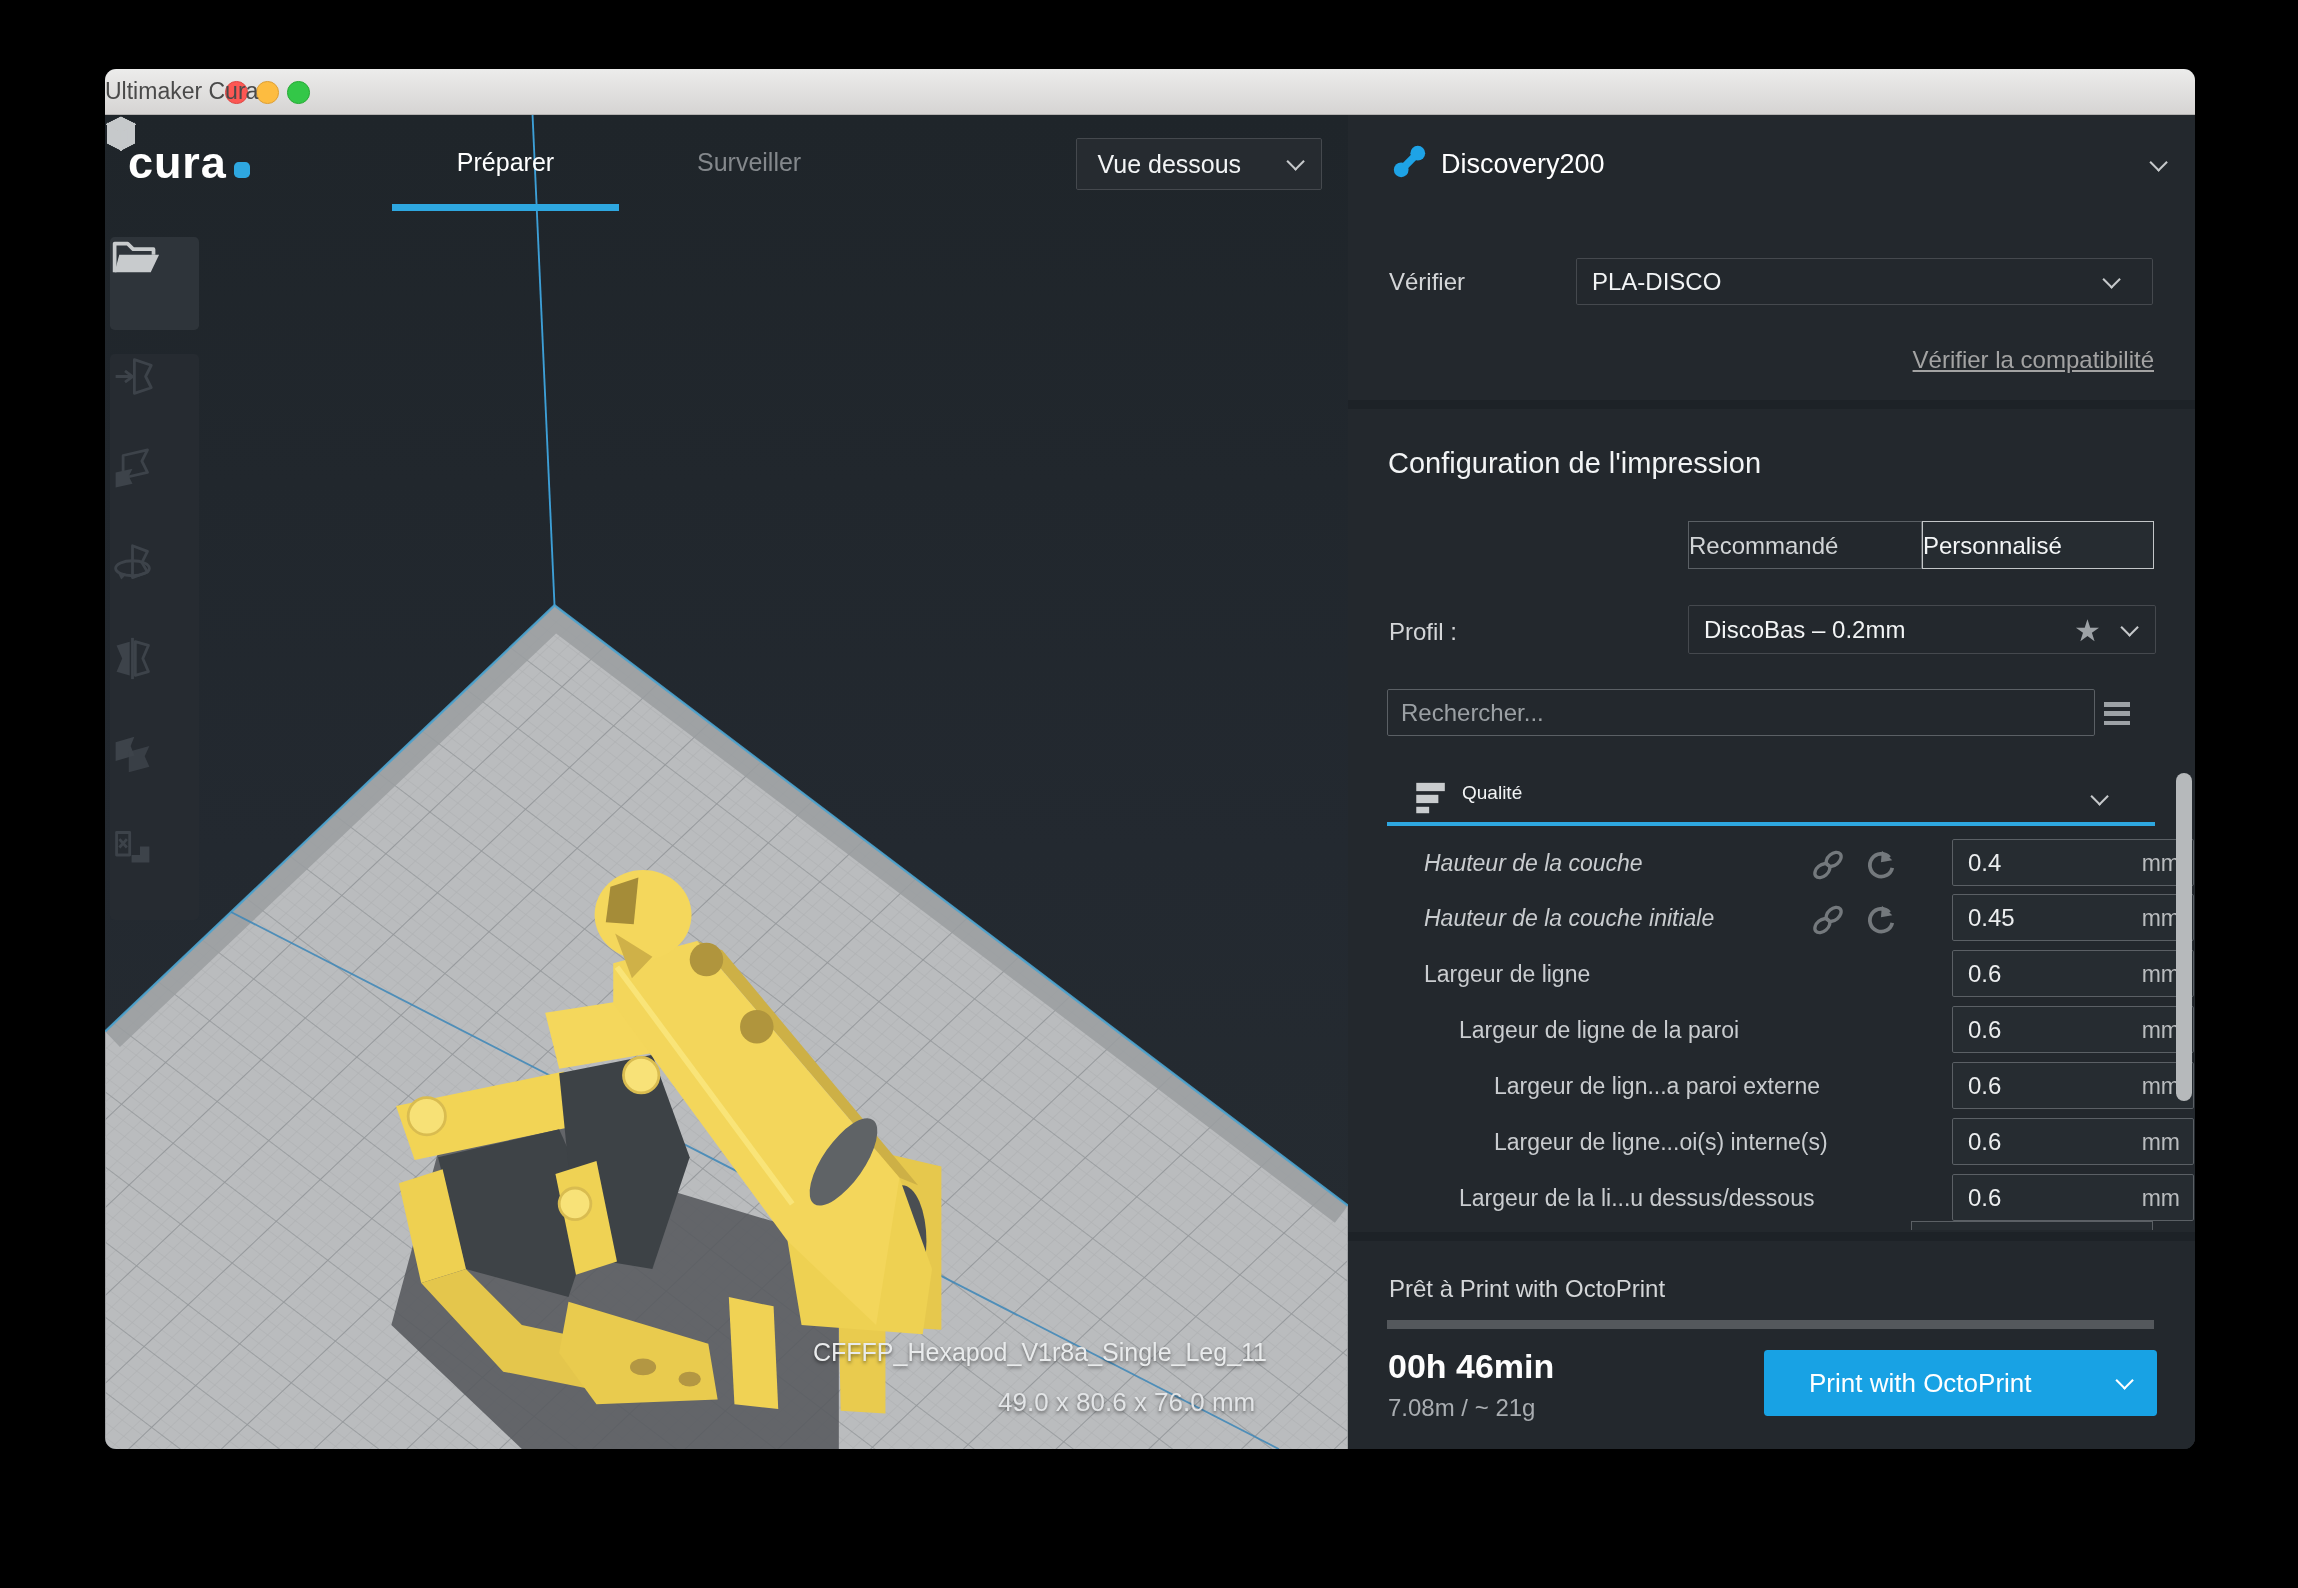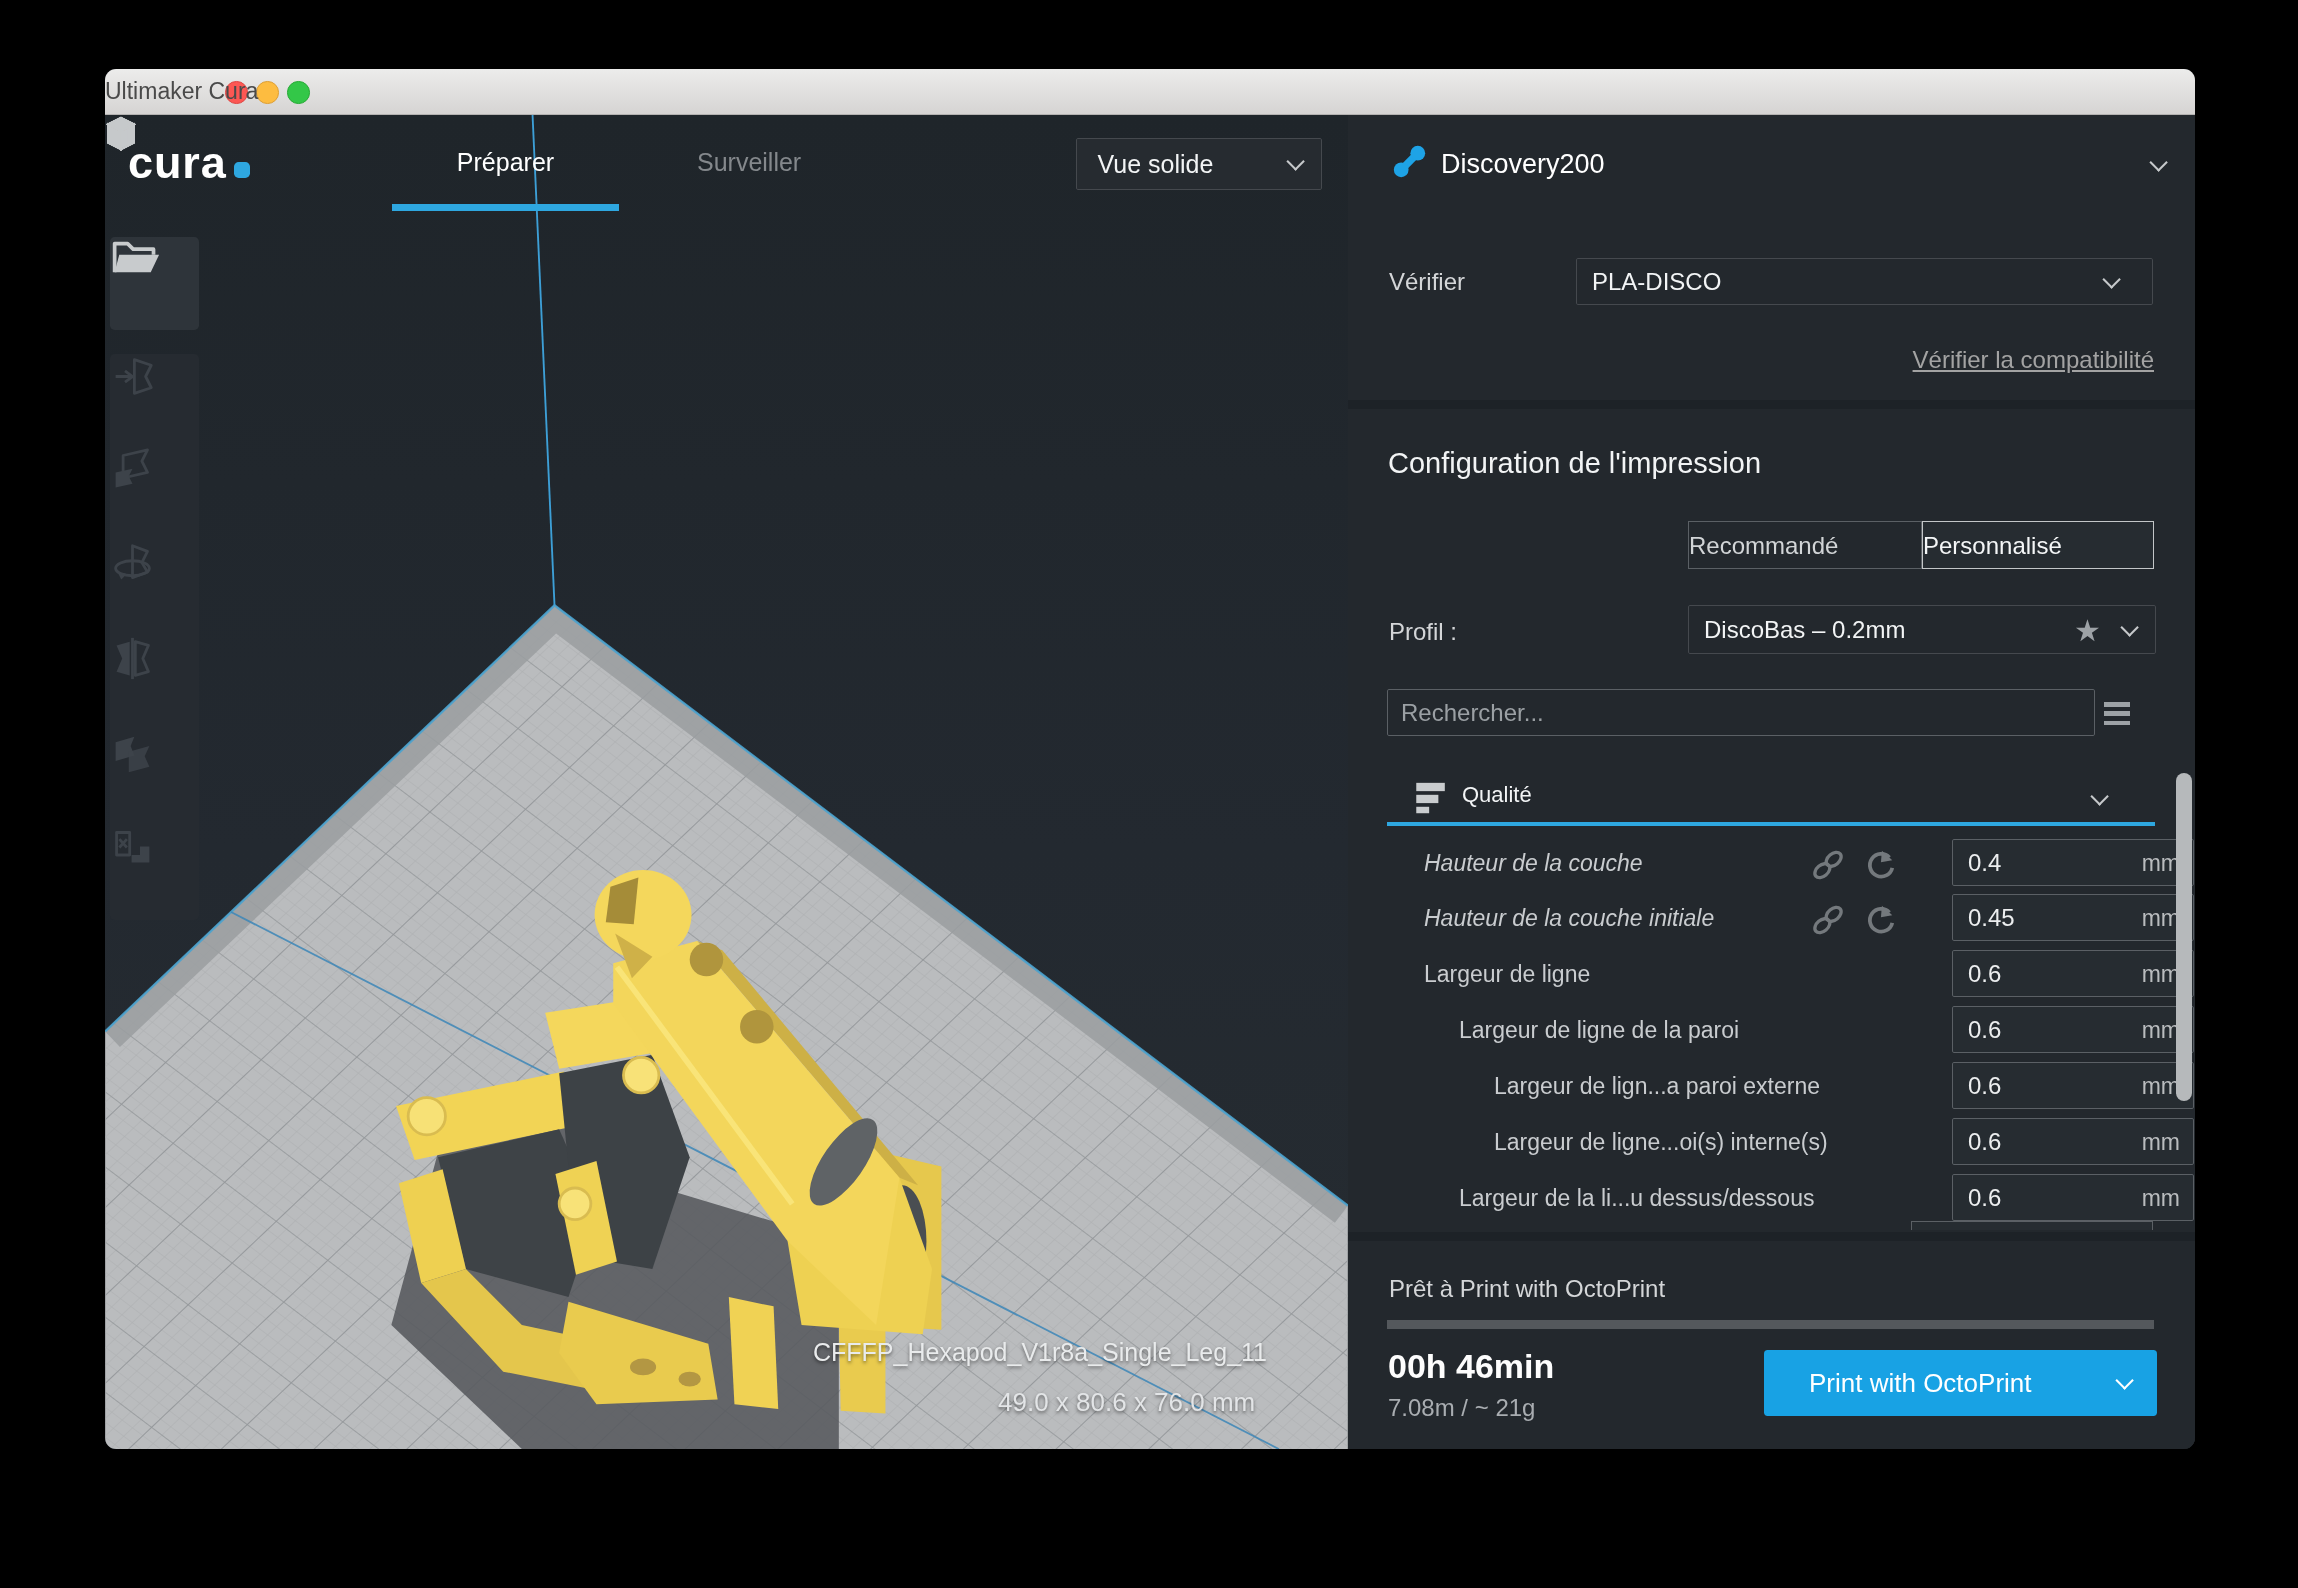--- a/index.html
+++ b/index.html
@@ -65,21 +65,21 @@
                      color:#9da2a6;font-size:30px;}
   #search-box{position:absolute;left:39px;top:574px;width:708px;height:47px;border:0.9px solid #5b6065;
               border-radius:1.9px;box-sizing:border-box;background:transparent;}
   #search-box input{width:100%;height:100%;background:transparent;border:none;outline:none;
                     color:#e8eaec;font-size:24px;padding:0 13px;font-family:"Liberation Sans",sans-serif;}
   #search-box input::placeholder{color:#9ba0a4;}
   #filter-icon{position:absolute;left:756px;top:587px;width:26px;height:24px;}
   #filter-icon div{height:4.7px;background:#9da2a6;margin-bottom:4.7px;}
   #qual-head{position:absolute;left:0;top:658px;width:100%;height:52px;}
   #qual-icon{position:absolute;left:67px;top:7.5px;}
-  #qual-label{position:absolute;left:114px;top:9.3px;color:#f2f4f5;font-size:22px;}
+  #qual-label{position:absolute;left:114px;top:9.3px;color:#f2f4f5;font-size:19px;}
   #qual-chev{position:absolute;right:89px;top:17px;}
   #qual-line{position:absolute;left:39px;top:707px;width:768px;height:3.7px;background:#2ea7e0;}
   .srow{position:absolute;left:0;width:100%;height:56px;}
   .srow .slabel{position:absolute;top:13px;color:#c9cccf;font-size:23px;white-space:nowrap;}
   .it .slabel{font-style:italic;}
   .ind0 .slabel{left:76px;} .ind1 .slabel{left:111px;} .ind2 .slabel{left:146px;}
   .vbox{position:absolute;left:563px;top:1.9px;width:242px;height:47px;border:0.9px solid #5b6065;
         border-radius:1.9px;box-sizing:border-box;background:#262c31;margin-left:41px;}
   .vbox .num{position:absolute;left:15px;top:9.3px;color:#eceeef;font-size:24px;}
   .vbox .unit{position:absolute;right:13px;top:10.3px;color:#b9bcbe;font-size:23px;}
@@ -211,21 +211,21 @@
       <polygon points="31,10 17,17 17,37 31,30" fill="none" stroke="#c6c9cb" stroke-width="2"></polygon>
     </svg>
     <svg class="viewcube" id="vc5" viewBox="0 0 34 40">
       <polygon points="17,3 31,10 17,17 3,10" fill="none" stroke="#c6c9cb" stroke-width="2"></polygon>
       <polygon points="31,10 24,13.5 24,33.5 31,30" fill="#c6c9cb"></polygon>
       <polygon points="3,10 17,17 17,37 3,30" fill="none" stroke="#c6c9cb" stroke-width="2"></polygon>
       <polygon points="31,10 17,17 17,37 31,30" fill="none" stroke="#c6c9cb" stroke-width="2"></polygon>
     </svg>
 
     <div class="hdr" id="viewmode">
-      <span class="lbl">Vue solide</span>
+      <span class="lbl">Vue dessous</span>
       <span class="chev"></span>
     </div>
 
     <div id="open-btn">
       <svg width="50" height="41" viewBox="0 0 54 44">
         <path d="M5,38 V7 H19 L25,13 H47 V19" fill="none" stroke="#c8cbcd" stroke-width="4" stroke-linejoin="round"></path>
         <polygon points="10,19 53,19 44,38 5,38" fill="#c8cbcd"></polygon>
       </svg>
     </div>
     <div id="tools">

